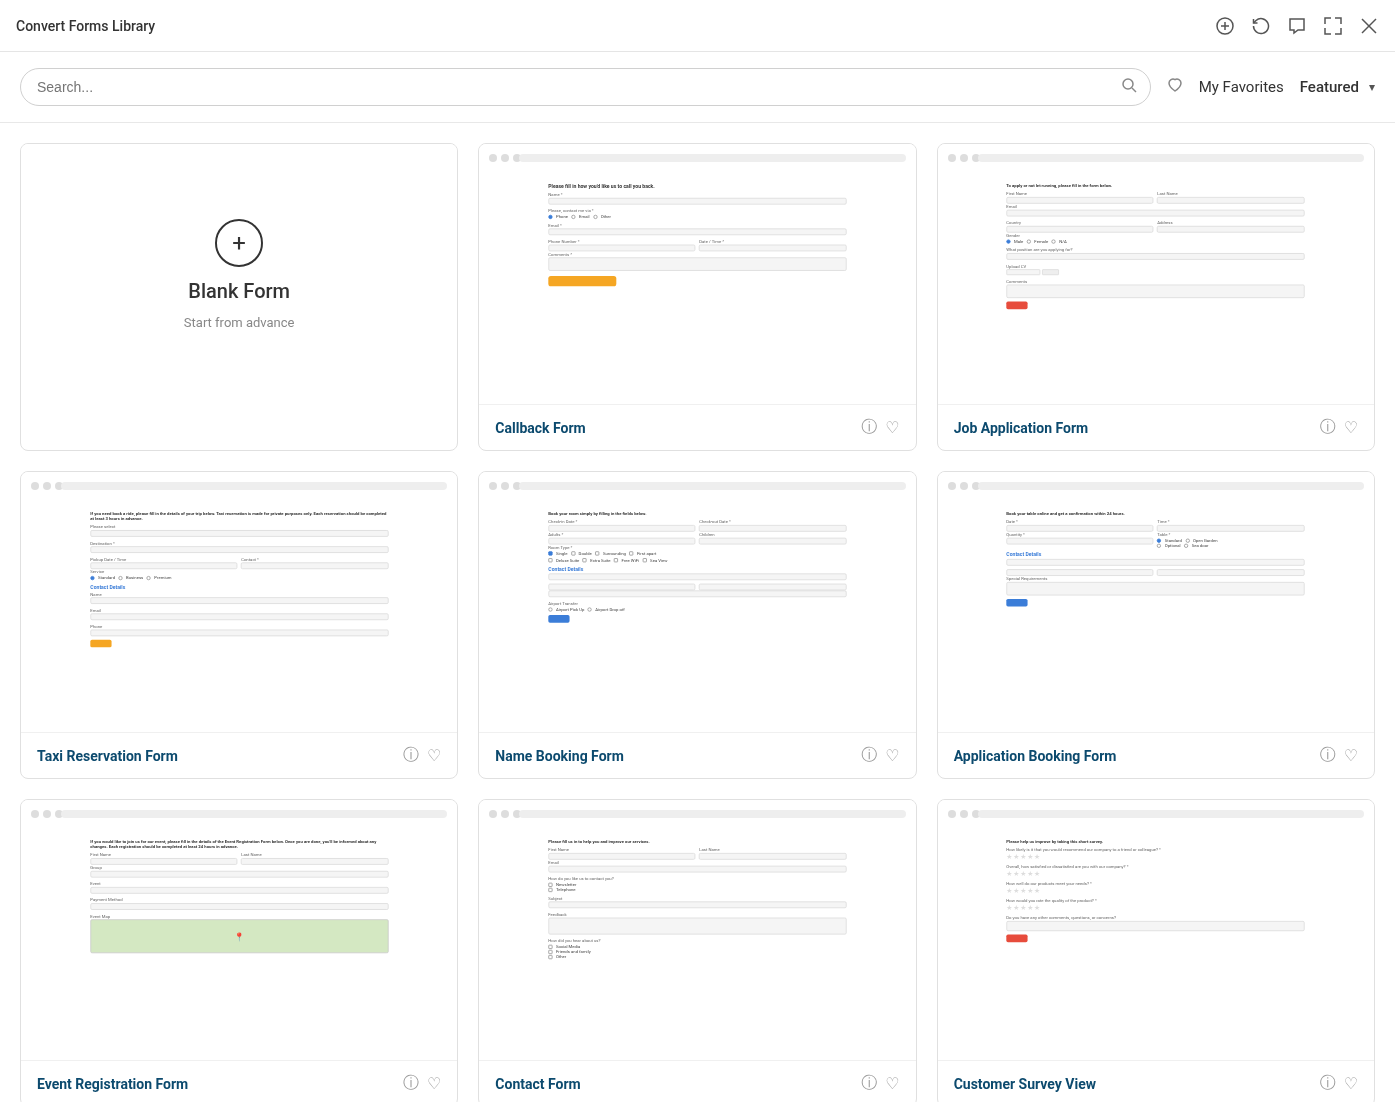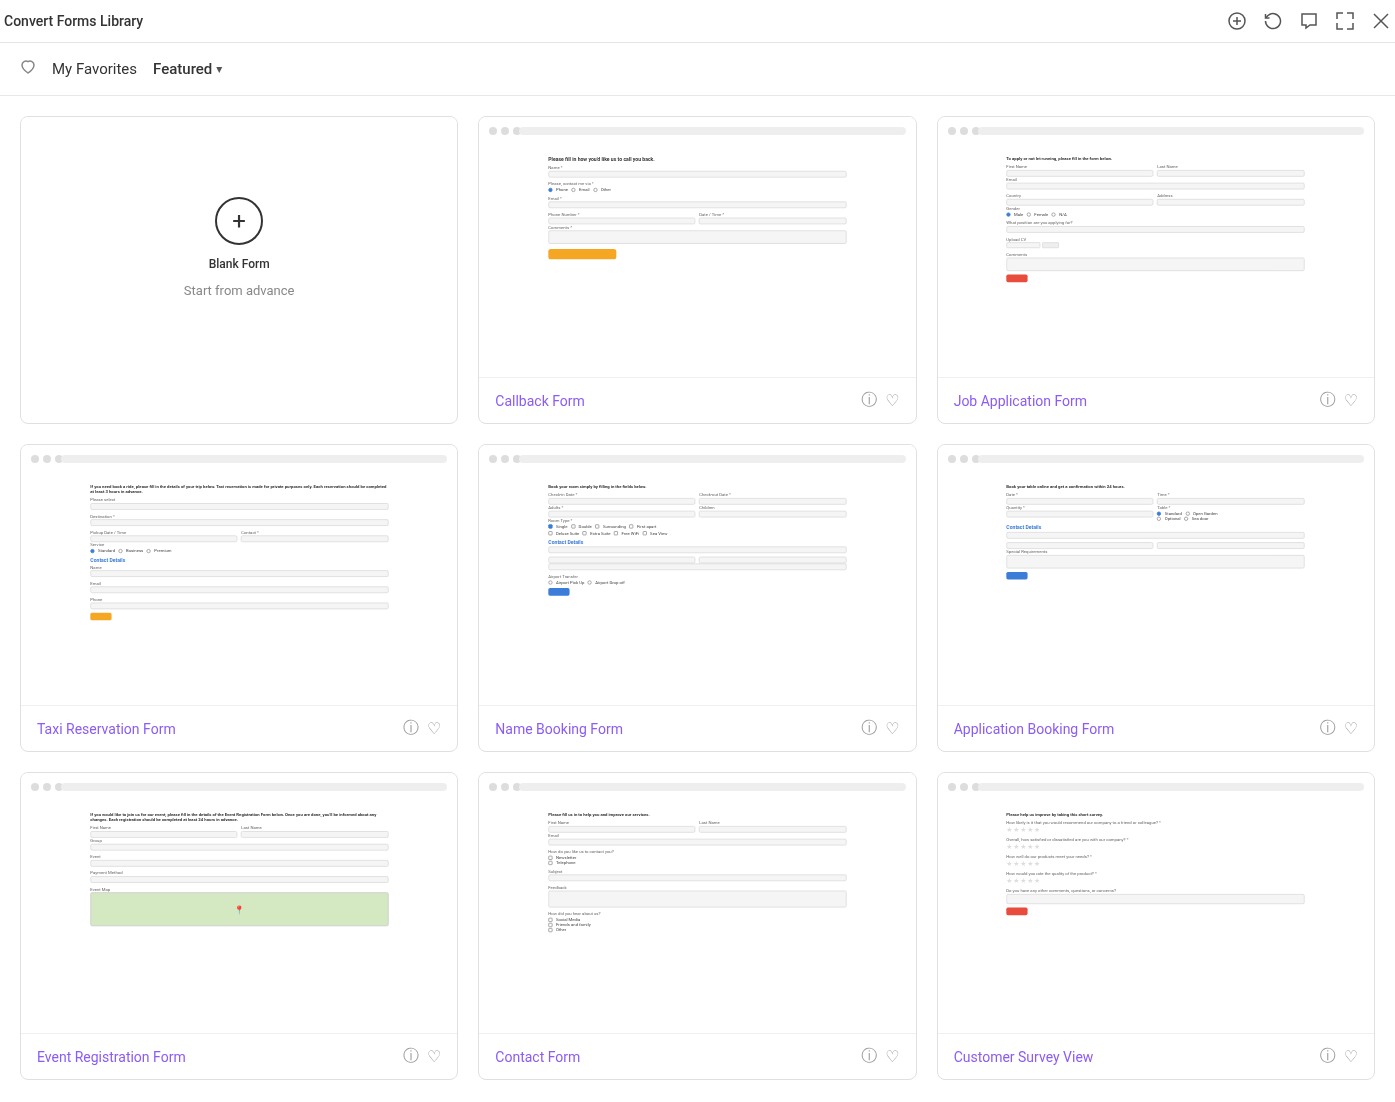--- a/index.html
+++ b/index.html
@@ -9,23 +9,23 @@
       width: 1395px;
       min-height: 1102px;
       overflow-x: hidden;
     }
 
     
     .title-bar {
       display: flex;
       align-items: center;
       justify-content: space-between;
-      padding: 8px 4px;
+      padding: 8px 16px;
       border-bottom: 1px solid #e5e5e5;
-      height: 43px;
+      height: 52px;
     }
     .title-bar-title {
       font-size: 14px;
       font-weight: 500;
       color: #333;
     }
     .title-bar-controls {
       display: flex;
       gap: 16px;
       align-items: center;
@@ -80,21 +80,21 @@
       cursor: pointer;
       white-space: nowrap;
     }
     .heart-icon {
       color: #888;
       font-size: 16px;
     }
     .featured-btn {
       display: flex;
       align-items: center;
-      gap: 4px;
+      gap: 10px;
       font-size: 15px;
       color: #333;
       cursor: pointer;
       white-space: nowrap;
       font-weight: 500;
     }
     .chevron-icon {
       font-size: 12px;
       color: #555;
     }
@@ -149,22 +149,22 @@
     }
     .card-footer {
       padding: 12px 16px;
       display: flex;
       align-items: center;
       justify-content: space-between;
       border-top: 1px solid #f0f0f0;
     }
     .card-title {
       font-size: 14px;
-      color: #8b5cf6;
-      font-weight: 400;
+      color: #0c4a6e;
+      font-weight: 700;
     }
     .card-actions {
       display: flex;
       gap: 8px;
       align-items: center;
     }
     .card-action-icon {
       color: #999;
       font-size: 16px;
       cursor: pointer;
@@ -184,21 +184,21 @@
       height: 48px;
       border-radius: 50%;
       border: 2px solid #333;
       display: flex;
       align-items: center;
       justify-content: center;
       font-size: 24px;
       color: #333;
     }
     .blank-title {
-      font-size: 12px;
+      font-size: 20px;
       color: #333;
       font-weight: 500;
     }
     .blank-sub {
       font-size: 13px;
       color: #888;
     }
 
     
     .mini-form {
@@ -361,20 +361,29 @@
     <div class="title-bar-icon">
       <svg width="18" height="18" viewBox="0 0 18 18" fill="none" stroke="#555" stroke-width="1.5">
         <line x1="2" y1="2" x2="16" y2="16"></line>
         <line x1="16" y1="2" x2="2" y2="16"></line>
       </svg>
     </div>
   </div>
 </div>
 
 <div class="header">
+  <div class="search-container">
+    <input class="search-input" type="text" placeholder="Search..." style="">
+    <div class="search-icon-wrap">
+      <svg width="16" height="16" viewBox="0 0 16 16" fill="none" stroke="#888" stroke-width="1.5">
+        <circle cx="7" cy="7" r="5"></circle>
+        <line x1="11" y1="11" x2="15" y2="15"></line>
+      </svg>
+    </div>
+  </div>
   <div class="my-favorites-btn">
     <span class="heart-icon">
       <svg width="16" height="16" viewBox="0 0 16 16" fill="none" stroke="#888" stroke-width="1.5">
         <path d="M8 14s-6-4-6-8a4 4 0 0 1 6-3.46A4 4 0 0 1 14 6c0 4-6 8-6 8z"></path>
       </svg>
     </span>
     <span>My Favorites</span>
   </div>
   <div class="featured-btn">
     <span>Featured</span>

